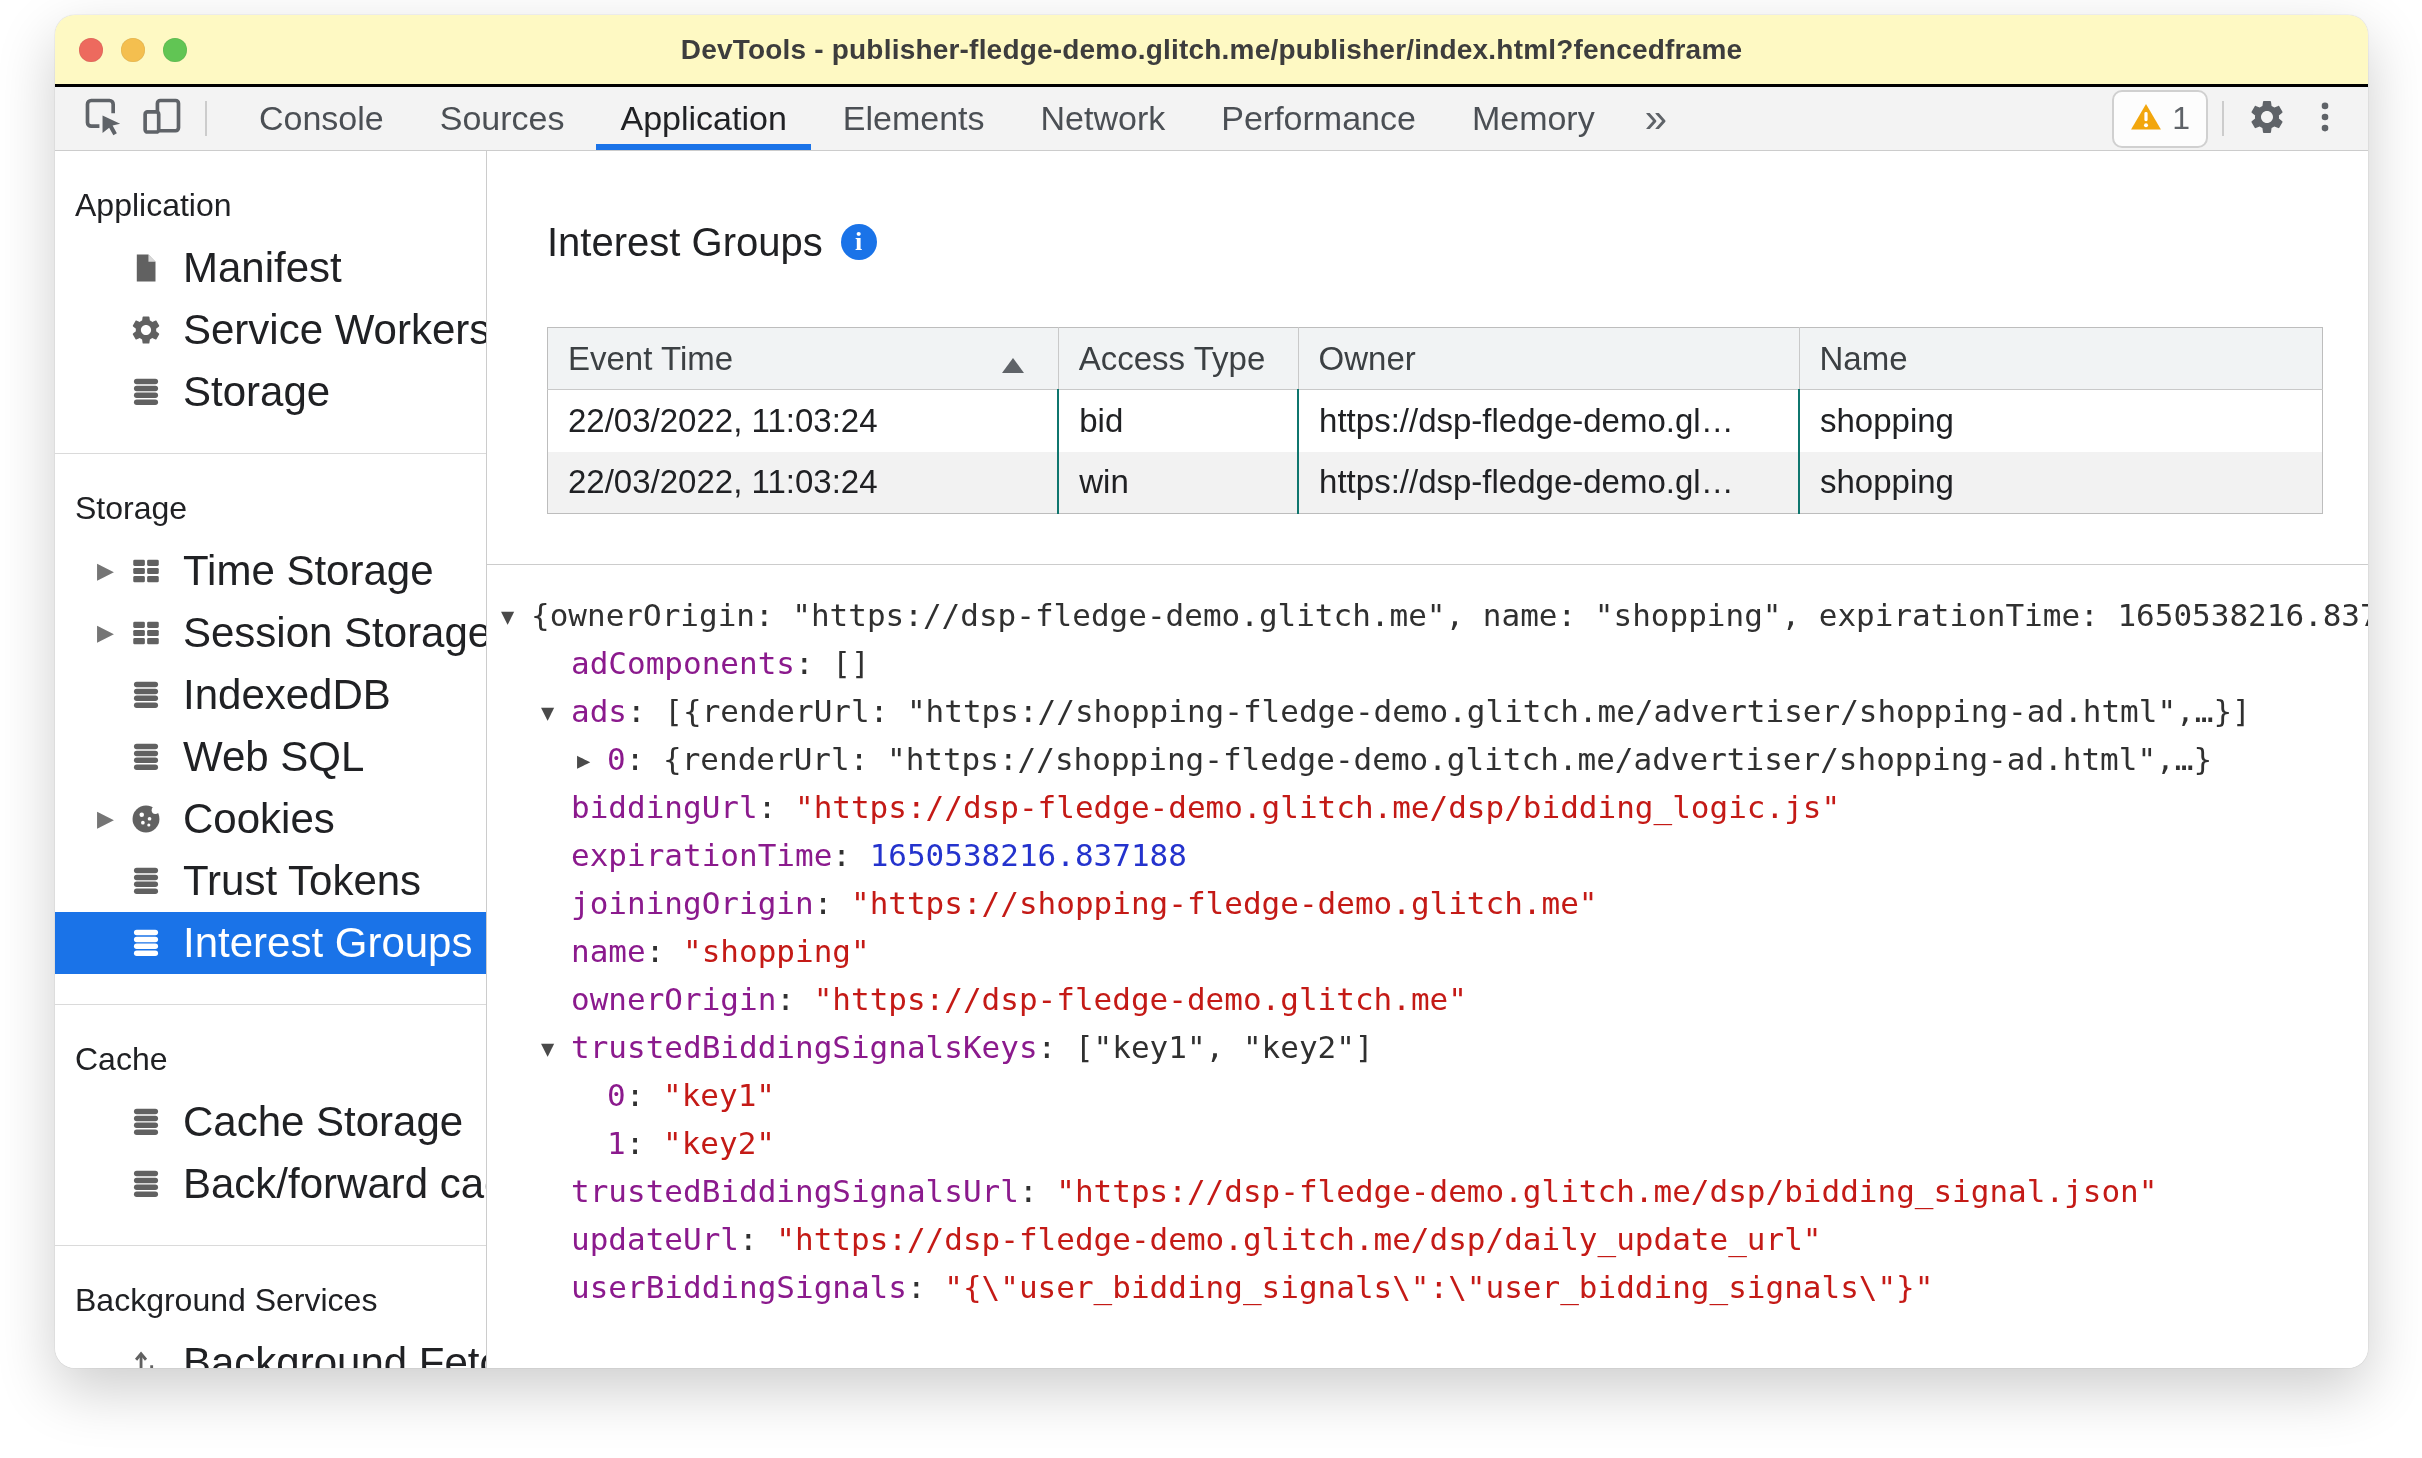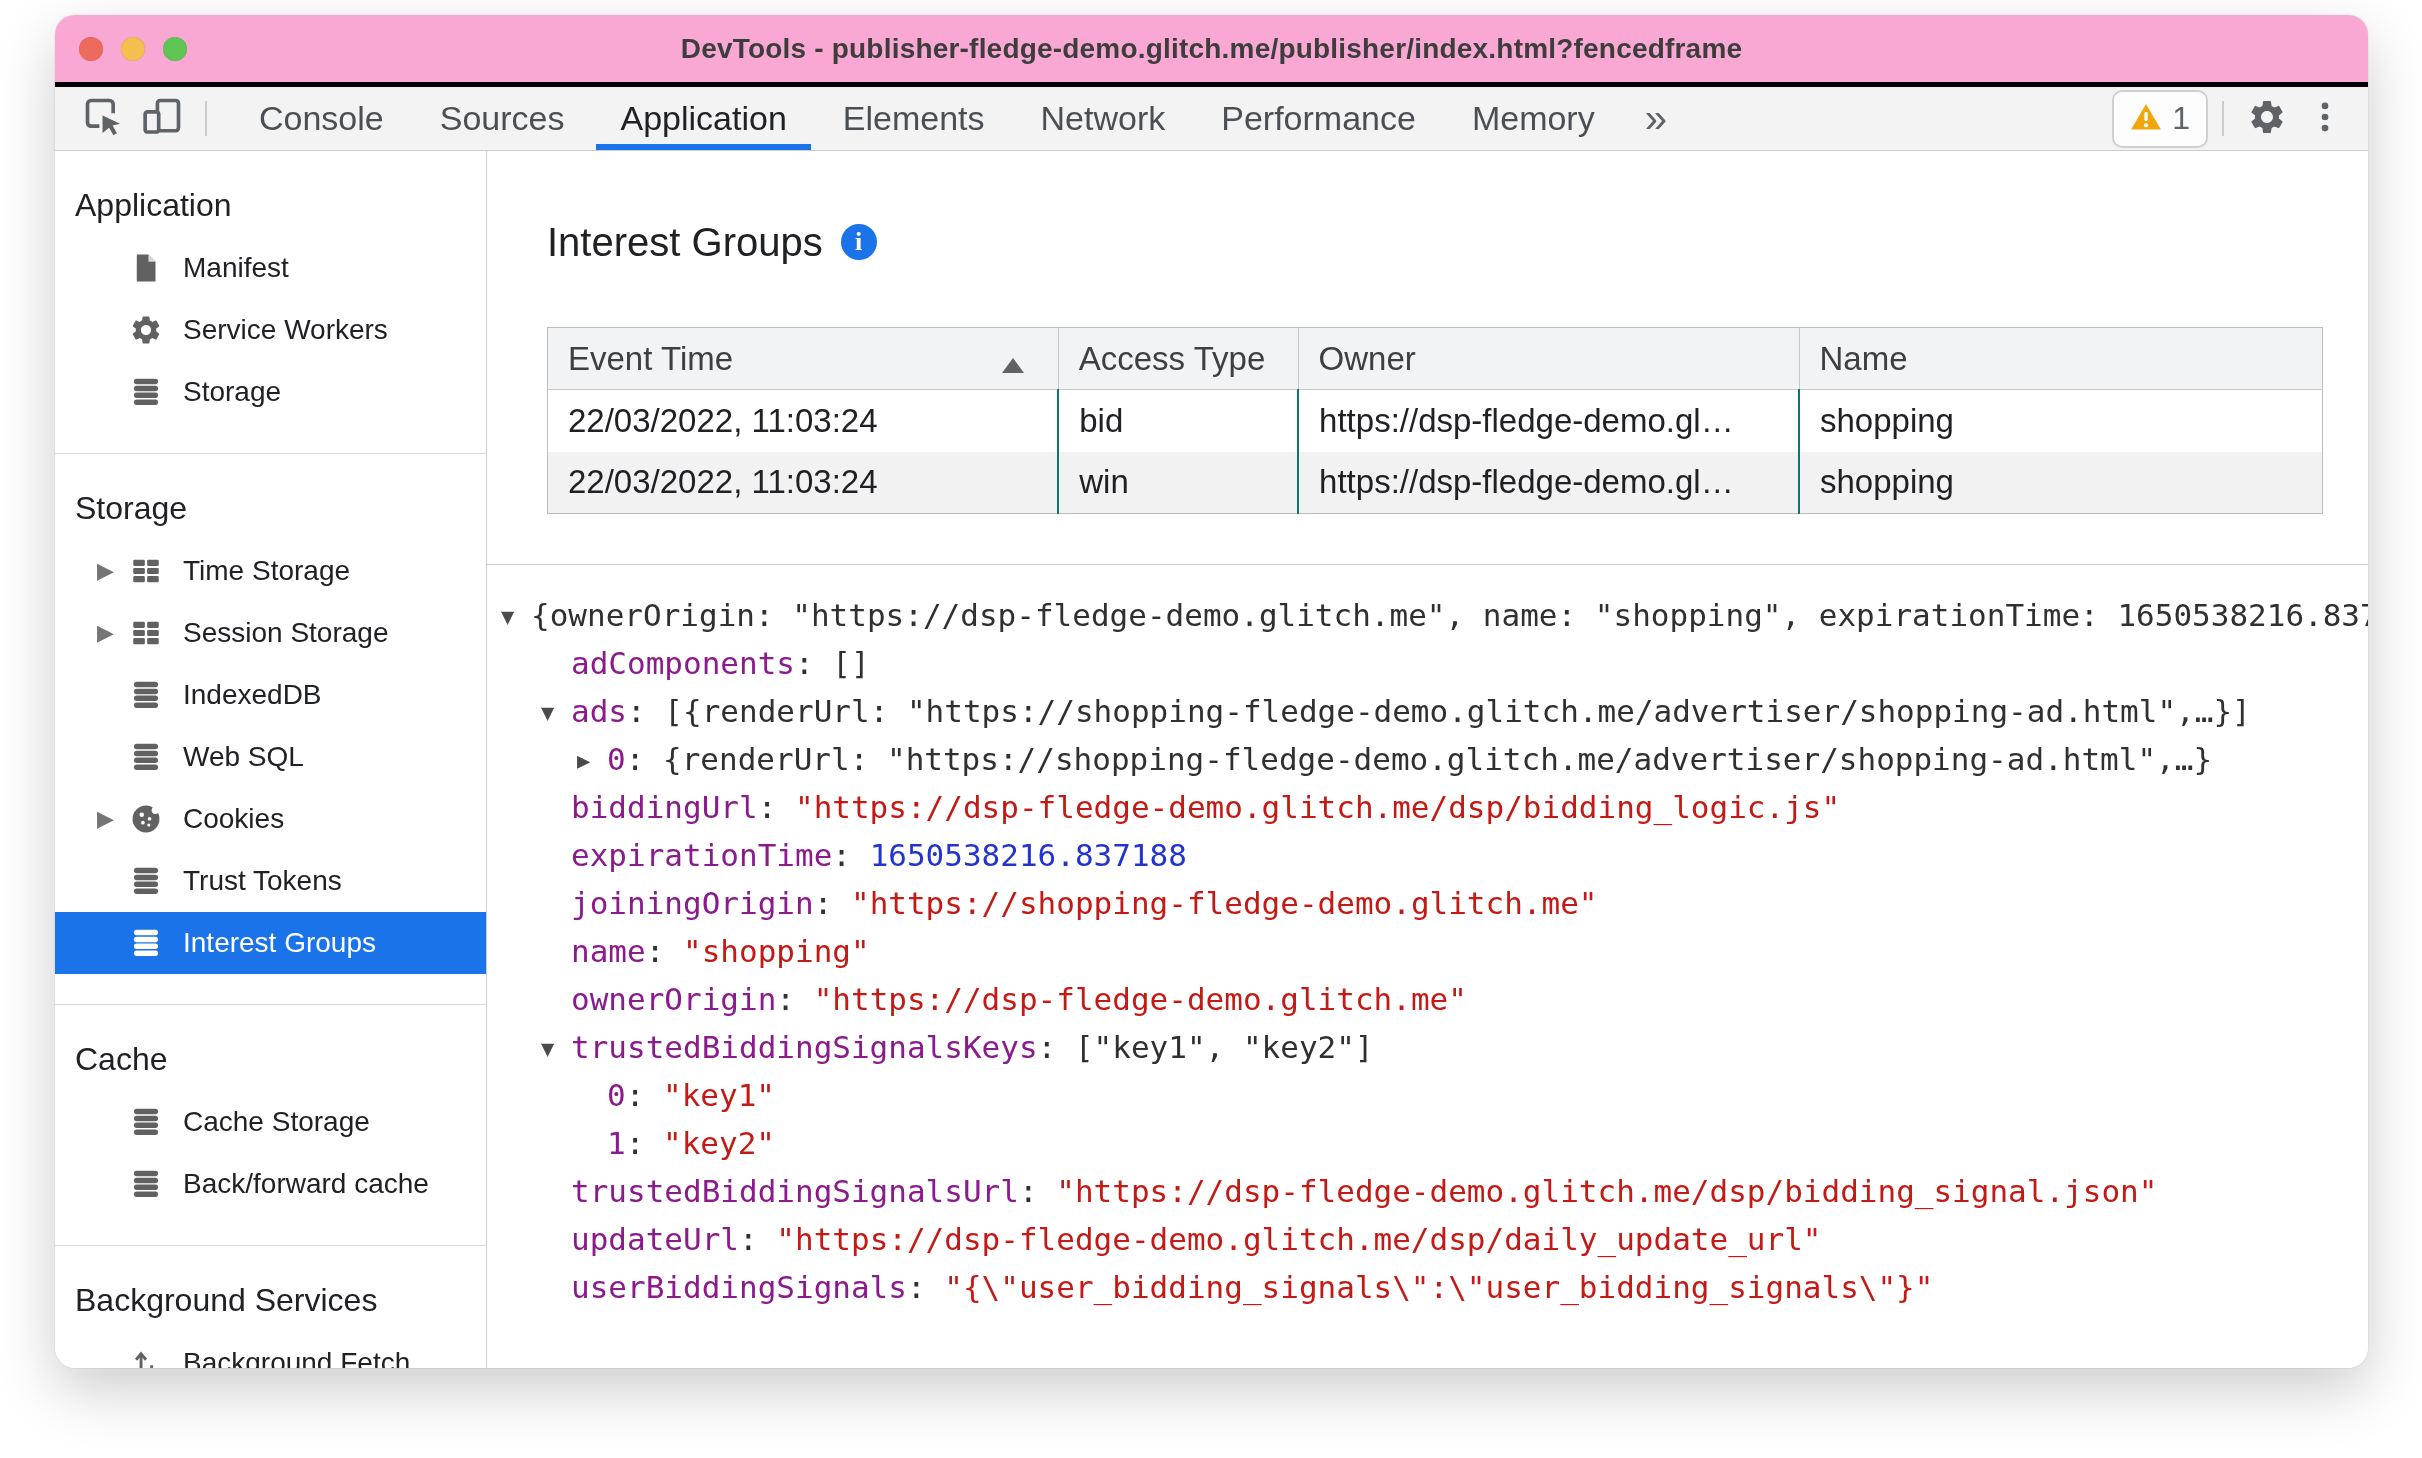--- a/index.html
+++ b/index.html
@@ -5,21 +5,21 @@
   * { margin:0; padding:0; box-sizing:border-box; }
   html,body { width:2422px; height:1458px; background:#ffffff; font-family:"Liberation Sans", sans-serif; }
   .page { position:relative; width:2422px; height:1458px; background:#ffffff; overflow:hidden; }
   .window {
     position:absolute; left:55px; top:15px; width:2313px; height:1353px;
     background:#fff; border-radius:20px; overflow:hidden;
     box-shadow:0 22px 60px rgba(0,0,0,.20), 0 0 1px rgba(0,0,0,.35);
     display:flex; flex-direction:column;
   }
   
-  .titlebar { position:relative; height:72px; flex:0 0 72px; background:#f9a8d4; border-bottom:5px solid #000000; }
+  .titlebar { position:relative; height:72px; flex:0 0 72px; background:#fef9c3; border-bottom:3px solid #000000; }
   .lights { position:absolute; left:24px; top:0; height:100%; display:flex; align-items:center; gap:18px; }
   .light { width:24px; height:24px; border-radius:50%; display:inline-block; }
   .light.red { background:#ed6a5e; box-shadow:inset 0 0 1px rgba(0,0,0,.25);}
   .light.yellow { background:#f4bf4f; box-shadow:inset 0 0 1px rgba(0,0,0,.25);}
   .light.green { background:#61c554; box-shadow:inset 0 0 1px rgba(0,0,0,.25);}
   .wtitle { height:100%; display:flex; align-items:center; justify-content:center; font-size:28px; font-weight:700; color:#3d3d3d; letter-spacing:.2px; }
   
   .toolbar { height:64px; flex:0 0 64px; background:#f3f3f3; border-bottom:1px solid #cccccc; display:flex; align-items:stretch; padding:0 14px 0 20px; }
   .tbtn { background:none; border:none; display:flex; align-items:center; justify-content:center; width:58px; cursor:pointer; }
   .vsep { width:2px; background:#ccc; margin:14px 14px; }
@@ -34,21 +34,21 @@
   
   .wbody { flex:1; display:flex; min-height:0; }
   .sidebar { width:432px; flex:0 0 432px; border-right:1px solid #ccc; background:#fff; overflow:hidden; }
   .section { padding-top:30px; }
   .section + .section { border-top:1px solid #dadada; margin-top:30px; }
   .sec-title { padding-left:20px; line-height:48px; font-size:32px; color:#202124; margin-bottom:8px; }
   .sitem { display:flex; align-items:center; height:62px; white-space:nowrap; cursor:pointer; }
   .arrow-slot { width:32px; margin-left:42px; font-size:22px; color:#757575; text-align:left; flex:0 0 32px; }
   .sicon { width:34px; height:34px; flex:0 0 34px; margin-right:20px; color:#616161; display:inline-flex; }
   .sicon svg { width:34px; height:34px; }
-  .slabel { font-size:28px; color:#202124; overflow:hidden; }
+  .slabel { font-size:42px; color:#202124; overflow:hidden; }
   .sitem.selected { background:var(--accent); }
   .sitem.selected .slabel, .sitem.selected .arrow-slot { color:#fff; }
   .sitem.selected .sicon { color:#fff; }
   
   .content { flex:1; min-width:0; background:#fff; overflow:hidden; }
   h1.heading { margin:62px 0 0 60px; font-size:40px; font-weight:400; color:#202124; line-height:58px; display:flex; align-items:center; }
   .info { width:36px; height:36px; border-radius:50%; background:var(--accent); color:#fff; font:700 26px "Liberation Serif", serif; display:inline-flex; align-items:center; justify-content:center; margin-left:18px; cursor:pointer; }
   table.grid { border-collapse:collapse; table-layout:fixed; margin:56px 45px 0 60px; border:1px solid #bdbdbd; }
   .grid col.c0{width:511px}.grid col.c1{width:240px}.grid col.c2{width:501px}.grid col.c3{width:524px}
   .grid th { height:62px; background:#f1f3f4; border-right:1px solid #c9c9c9; border-bottom:1px solid #c9c9c9; font-weight:400; font-size:33px; color:#3c4043; text-align:left; padding:0 0 0 20px; position:relative; cursor:pointer; }

